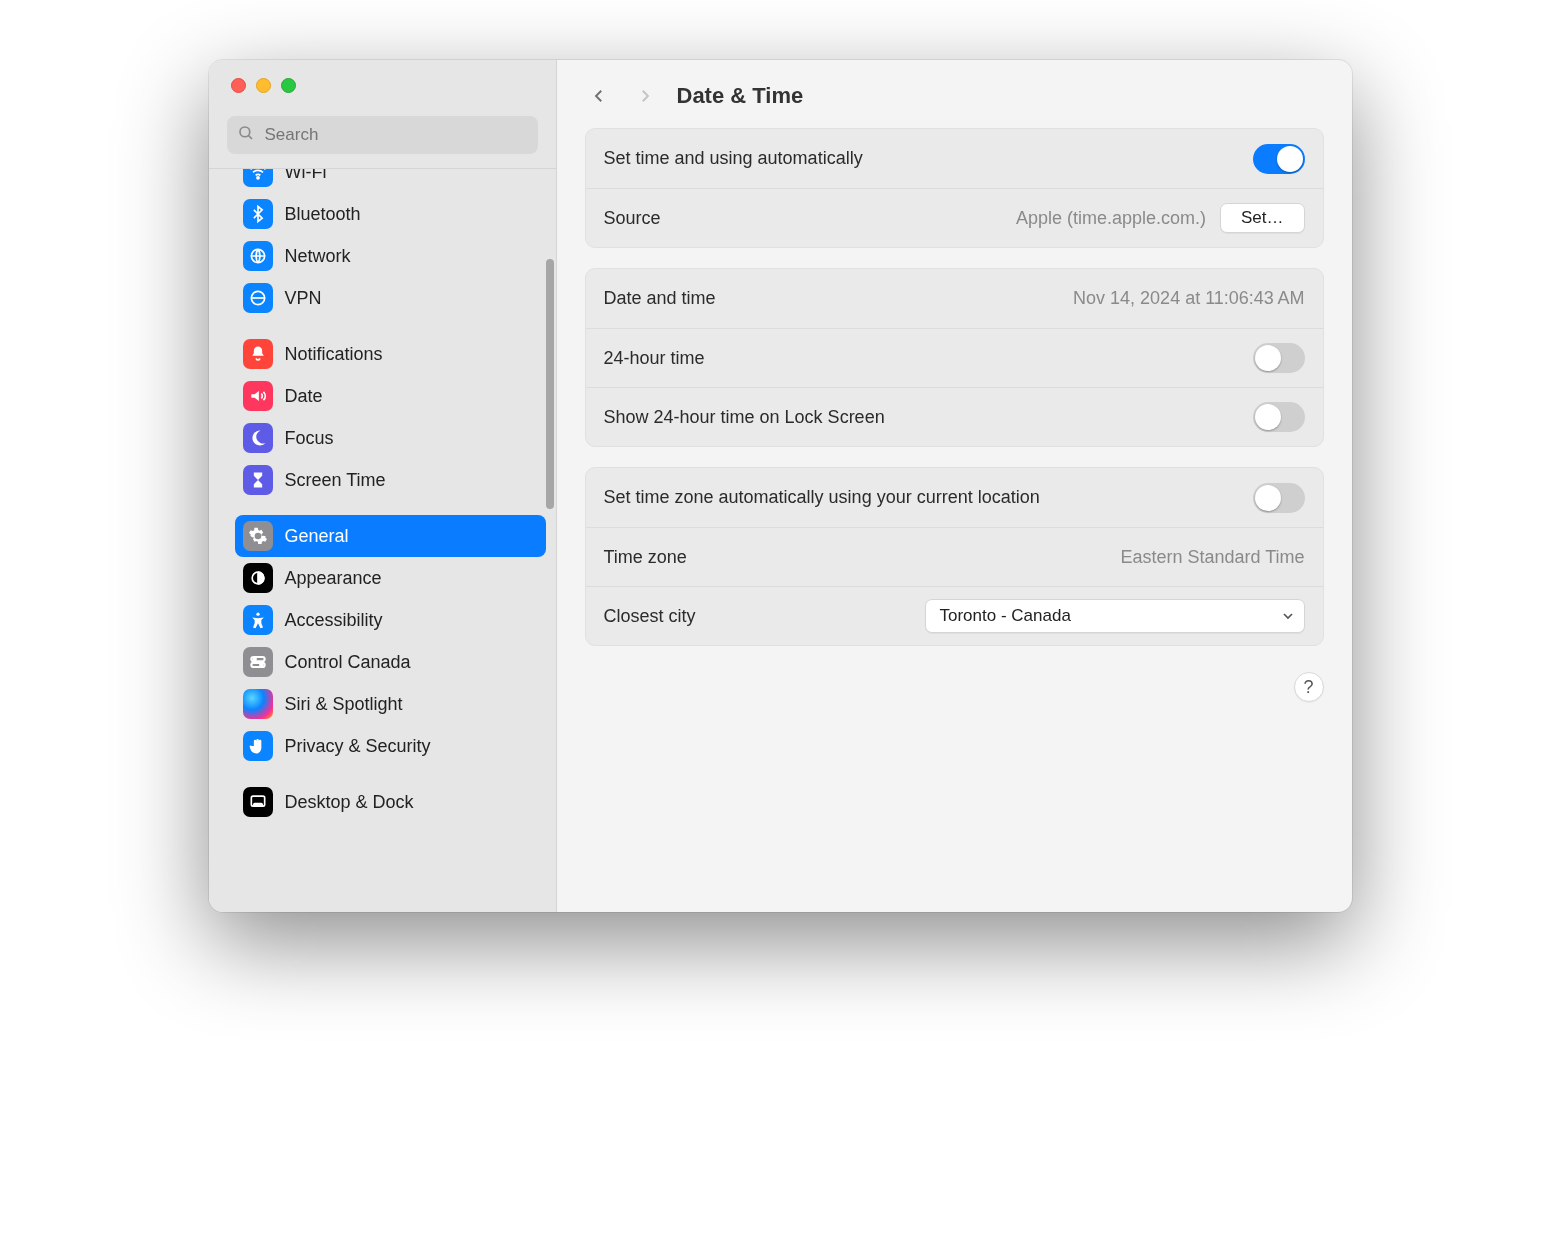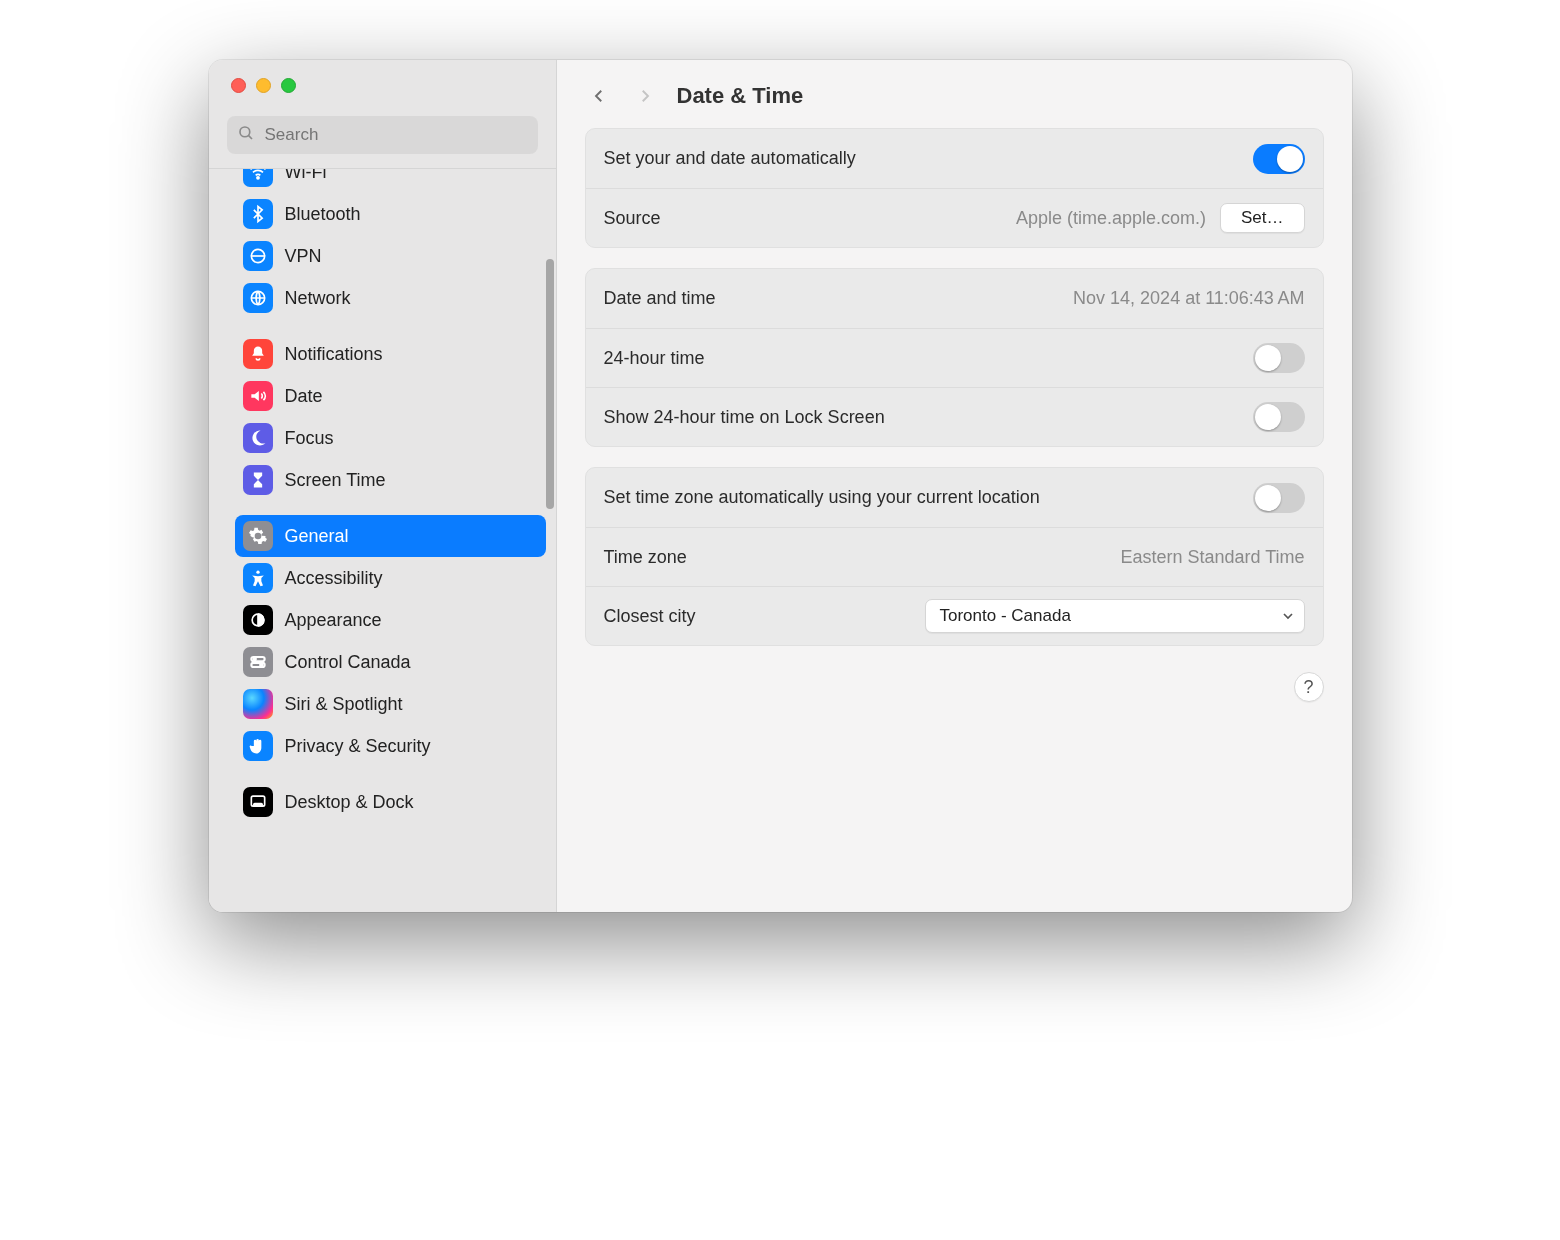--- a/index.html
+++ b/index.html
@@ -151,33 +151,33 @@
                 <svg viewBox="0 0 24 24" fill="none" stroke="#fff" stroke-width="2">
                     <path d="M7 7l10 10-5 4V3l5 4L7 17"></path>
                   </svg>
               </span>
               <span>Bluetooth</span>
             </div>
             <div class="sb-item">
               <span class="sb-ico bg-blue">
                 <svg viewBox="0 0 24 24" fill="none" stroke="#fff" stroke-width="2">
                     <circle cx="12" cy="12" r="8"></circle>
+                    <path d="M4 12h16M12 4c3 3 3 13 0 16M12 4c-3 3-3 13 0 16"></path>
+                  </svg>
+              </span>
+              <span>Network</span>
+            </div>
+            <div class="sb-item">
+              <span class="sb-ico bg-blue">
+                <svg viewBox="0 0 24 24" fill="none" stroke="#fff" stroke-width="2">
+                    <circle cx="12" cy="12" r="8"></circle>
                     <path d="M4 12h16"></path>
                   </svg>
               </span>
               <span>VPN</span>
-            </div>
-            <div class="sb-item">
-              <span class="sb-ico bg-blue">
-                <svg viewBox="0 0 24 24" fill="none" stroke="#fff" stroke-width="2">
-                    <circle cx="12" cy="12" r="8"></circle>
-                    <path d="M4 12h16M12 4c3 3 3 13 0 16M12 4c-3 3-3 13 0 16"></path>
-                  </svg>
-              </span>
-              <span>Network</span>
             </div>
           </div>
 
           <div class="sb-group">
             <div class="sb-item">
               <span class="sb-ico bg-red">
                 <svg viewBox="0 0 24 24" fill="#fff">
                     <path d="M12 3a5 5 0 0 0-5 5v3l-2 3h14l-2-3V8a5 5 0 0 0-5-5z"></path>
                     <path d="M10 17a2 2 0 0 0 4 0" fill="none" stroke="#fff" stroke-width="2"></path>
                   </svg>
@@ -214,37 +214,37 @@
           <div class="sb-group">
             <div class="sb-item selected">
               <span class="sb-ico bg-gray">
                 <svg viewBox="0 0 24 24" fill="#fff">
                     <path d="M12 8a4 4 0 1 0 0 8 4 4 0 0 0 0-8zm9 4a9 9 0 0 1-.2 2l2 1.6-2 3.4-2.4-1a8 8 0 0 1-1.7 1l-.4 2.6h-4l-.4-2.6a8 8 0 0 1-1.7-1l-2.4 1-2-3.4 2-1.6A9 9 0 0 1 3 12c0-.7.1-1.3.2-2l-2-1.6 2-3.4 2.4 1c.5-.4 1.1-.7 1.7-1L7.7 2h4l.4 2.6c.6.3 1.2.6 1.7 1l2.4-1 2 3.4-2 1.6c.1.7.2 1.3.2 2z"></path>
                   </svg>
               </span>
               <span>General</span>
             </div>
             <div class="sb-item">
-              <span class="sb-ico bg-blue">
-                <svg viewBox="0 0 24 24" fill="#fff">
-                    <circle cx="12" cy="5" r="2"></circle>
-                    <path d="M5 9l7 1 7-1-3 3v4l2 5-3 1-3-6-3 6-3-1 2-5v-4L5 9z"></path>
-                  </svg>
-              </span>
-              <span>Accessibility</span>
-            </div>
-            <div class="sb-item">
               <span class="sb-ico bg-black">
                 <svg viewBox="0 0 24 24" fill="none" stroke="#fff" stroke-width="2">
                     <circle cx="12" cy="12" r="7"></circle>
                     <path d="M12 5v14" stroke="#fff"></path>
                     <path d="M12 5a7 7 0 0 1 0 14" fill="#fff"></path>
                   </svg>
               </span>
               <span>Appearance</span>
+            </div>
+            <div class="sb-item">
+              <span class="sb-ico bg-blue">
+                <svg viewBox="0 0 24 24" fill="#fff">
+                    <circle cx="12" cy="5" r="2"></circle>
+                    <path d="M5 9l7 1 7-1-3 3v4l2 5-3 1-3-6-3 6-3-1 2-5v-4L5 9z"></path>
+                  </svg>
+              </span>
+              <span>Accessibility</span>
             </div>
             <div class="sb-item">
               <span class="sb-ico bg-gray">
                 <svg viewBox="0 0 24 24" fill="none" stroke="#fff" stroke-width="2.5">
                     <rect x="4" y="6" width="16" height="5" rx="2.5"></rect>
                     <rect x="4" y="13" width="16" height="5" rx="2.5"></rect>
                     <circle cx="8" cy="8.5" r="1.5" fill="#fff"></circle>
                     <circle cx="16" cy="15.5" r="1.5" fill="#fff"></circle>
                   </svg>
               </span>
@@ -291,21 +291,21 @@
               <polyline points="9 5 16 12 9 19"></polyline>
             </svg>
         </div>
         <div class="title">Date &amp; Time</div>
       </div>
 
       <div class="content">
 
         <div class="card">
           <div class="row">
-            <span class="label">Set your and date automatically</span>
+            <span class="label">Set time and using automatically</span>
             <div class="switch on"></div>
           </div>
           <div class="row">
             <span class="label">Source</span>
             <div class="right">
               <span class="value">Apple (time.apple.com.)</span>
               <button class="btn">Set…</button>
             </div>
           </div>
         </div>

